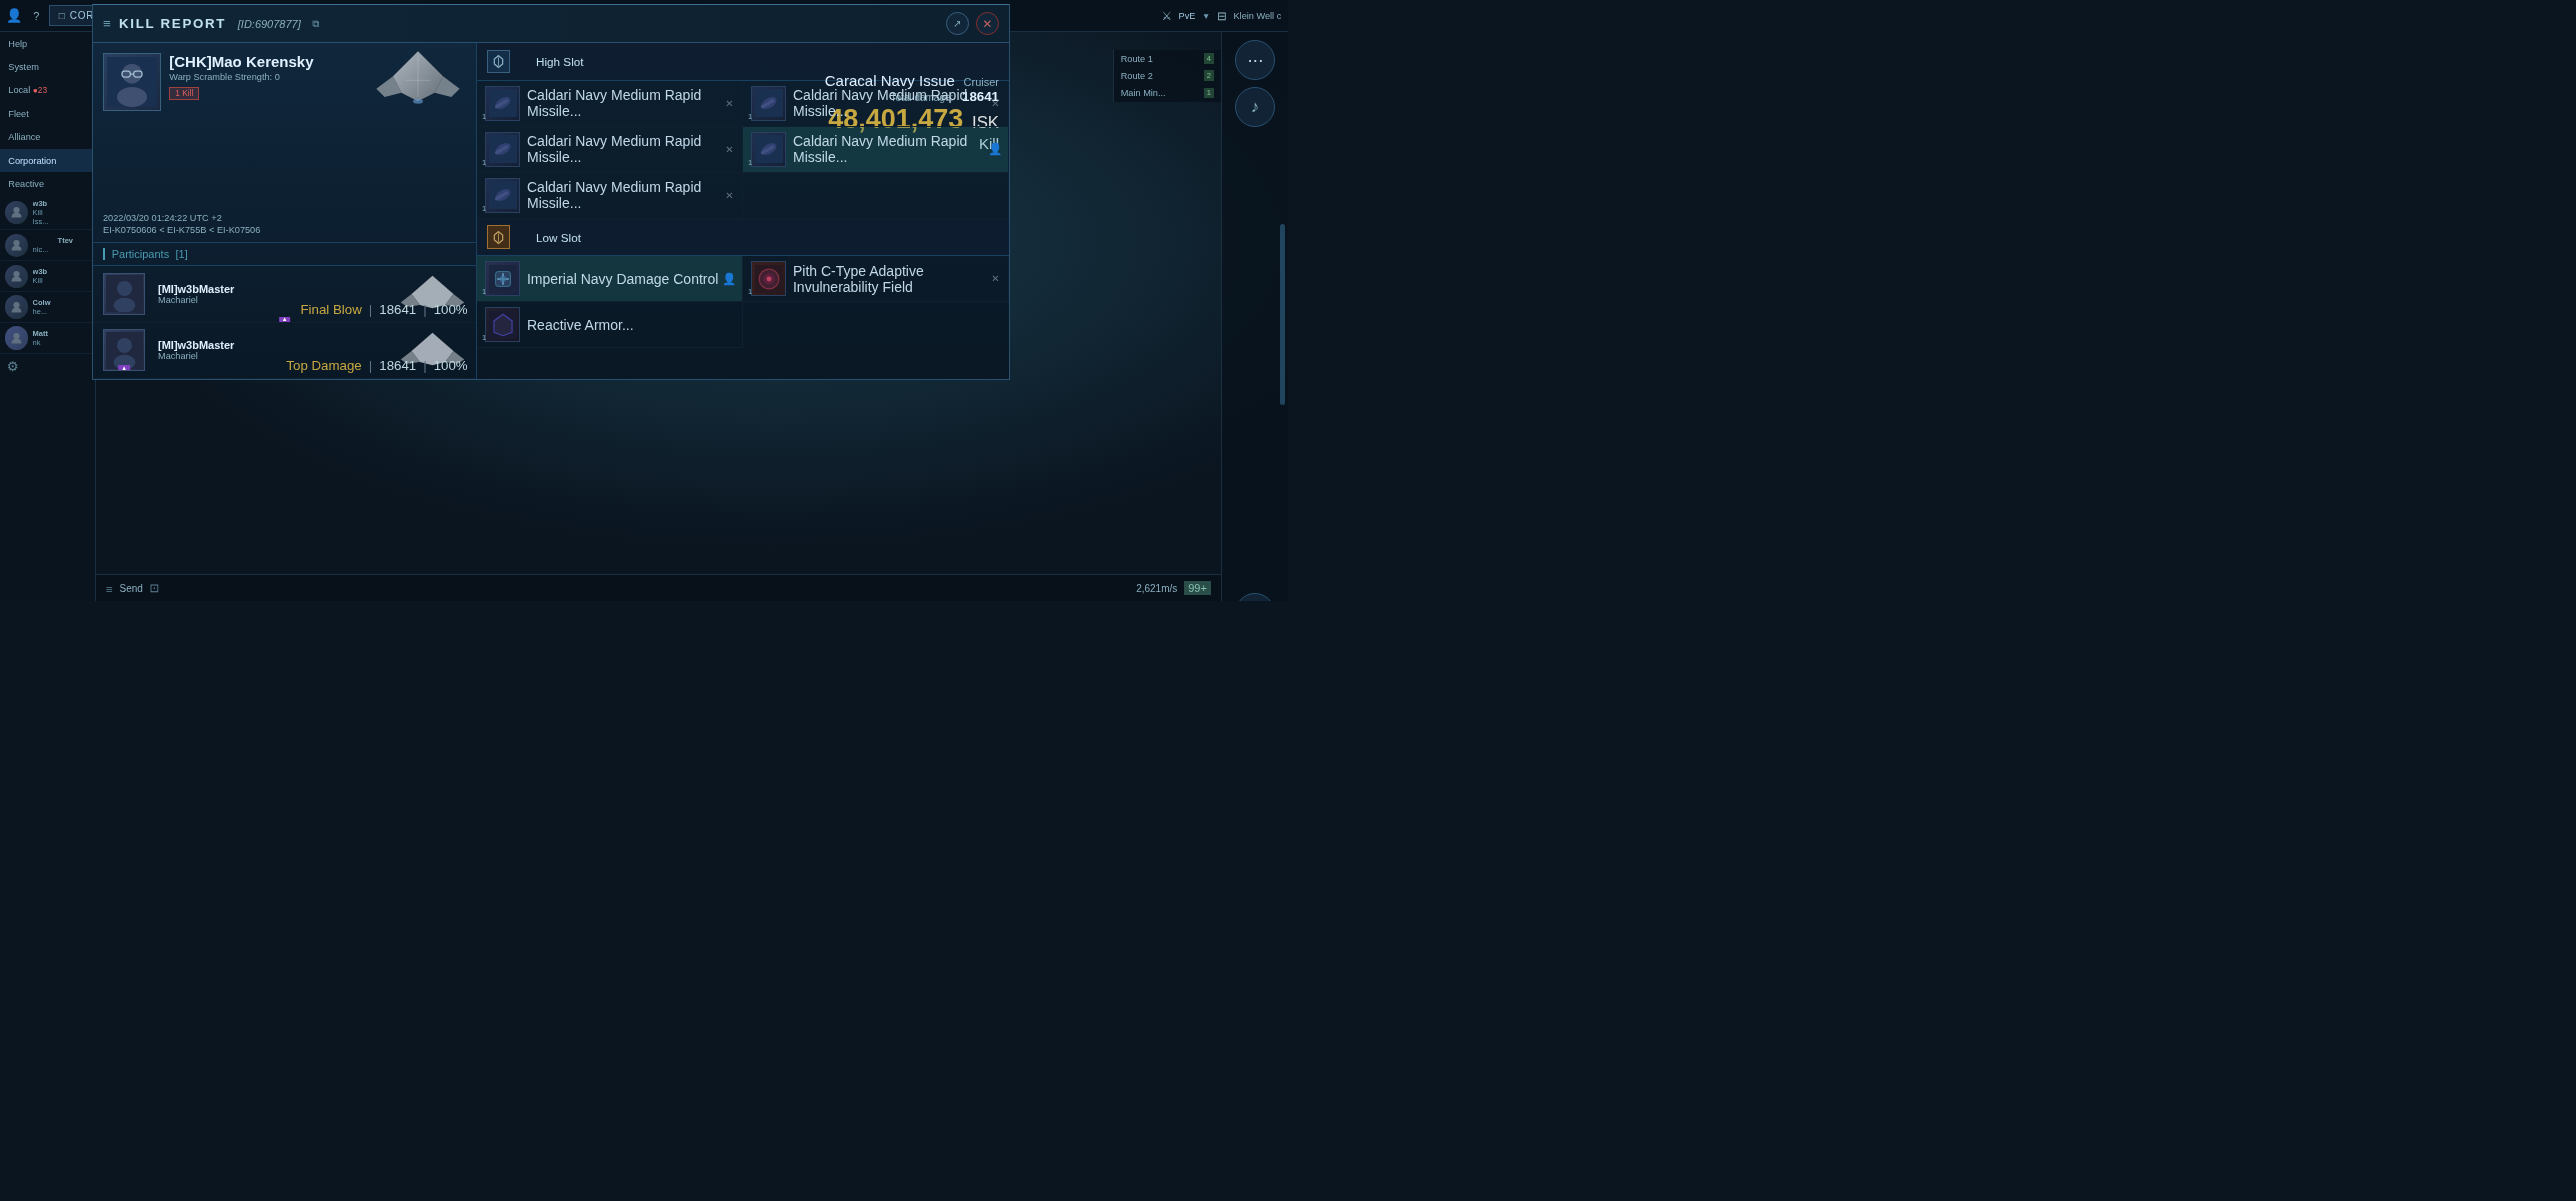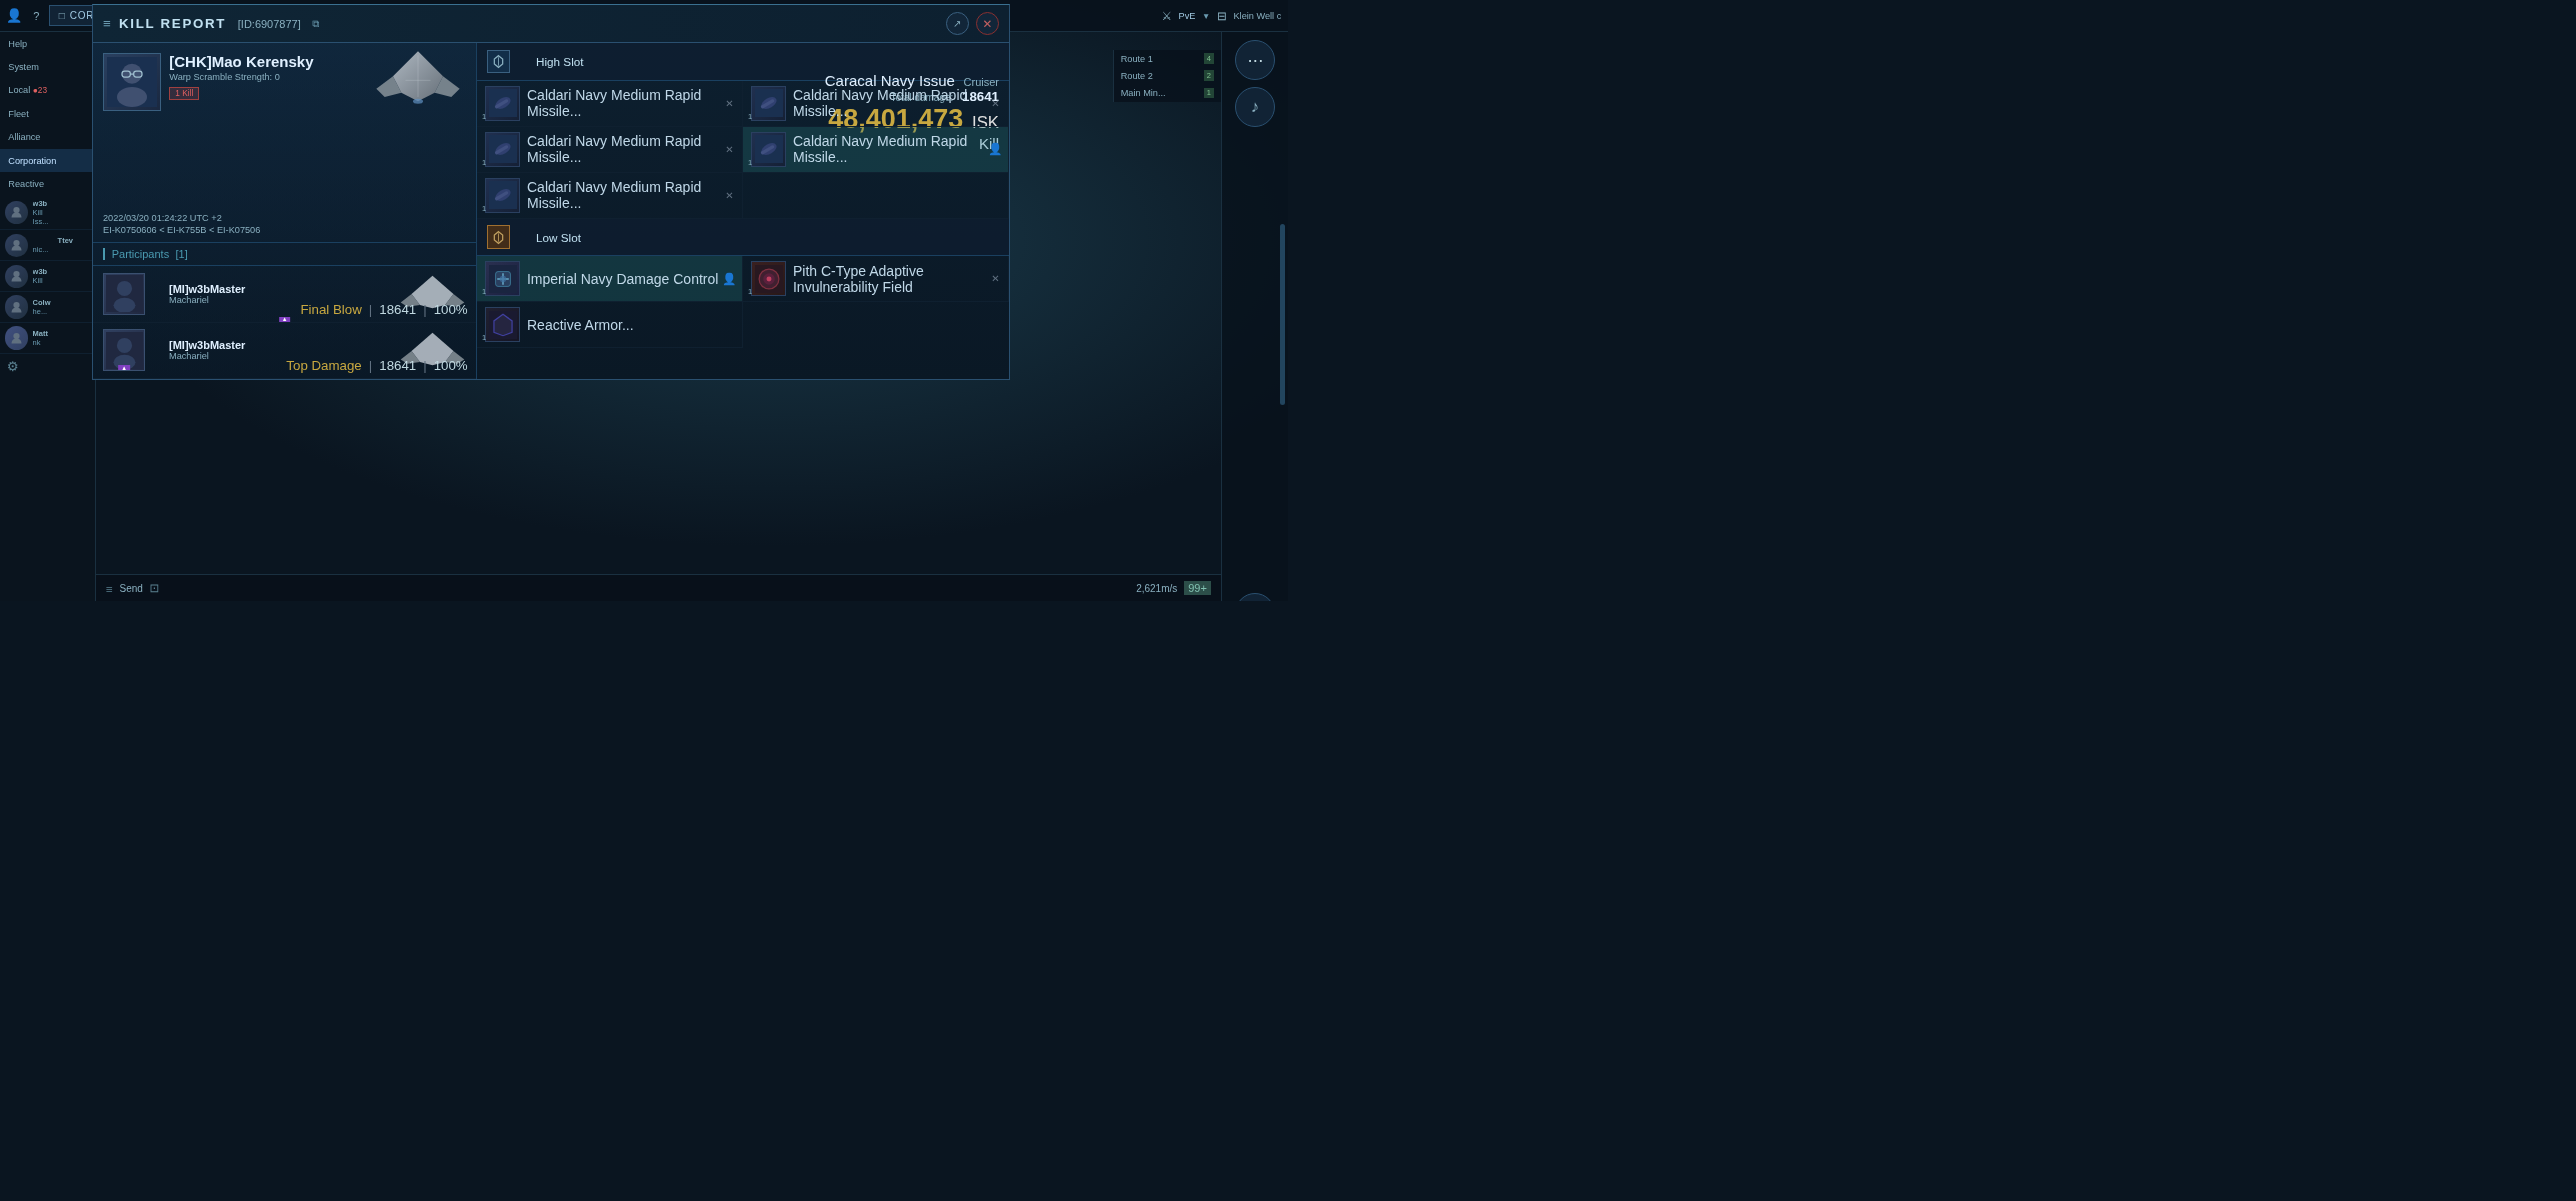--- a/index.html
+++ b/index.html
@@ -143,20 +143,21 @@
       color: #c0e0f0;
       font-size: 13.3px;
       font-weight: bold;
       letter-spacing: 1.7px;
     }
 
     .modal-id {
       color: #8ab0c0;
       font-size: 11px;
       margin-left: 3.3px;
+      font-style: italic;
     }
 
     .modal-header-actions {
       margin-left: auto;
       display: flex;
       gap: 6.7px;
     }
 
     .modal-btn {
       width: 23.4px;
@@ -326,21 +327,21 @@
     .participants-count {
       color: #4a9ab0;
       font-size: 11px;
     }
 
     .participant-entry {
       display: flex;
       align-items: center;
       padding: 6.7px 10px;
       border-bottom: 0.8px solid #0f2030;
-      gap: 24px;
+      gap: 13px;
       position: relative;
     }
 
     .participant-avatar {
       width: 42px;
       height: 42px;
       background: linear-gradient(135deg, #304060, #202840);
       border: 0.8px solid #3a5070;
       display: flex;
       align-items: center;

